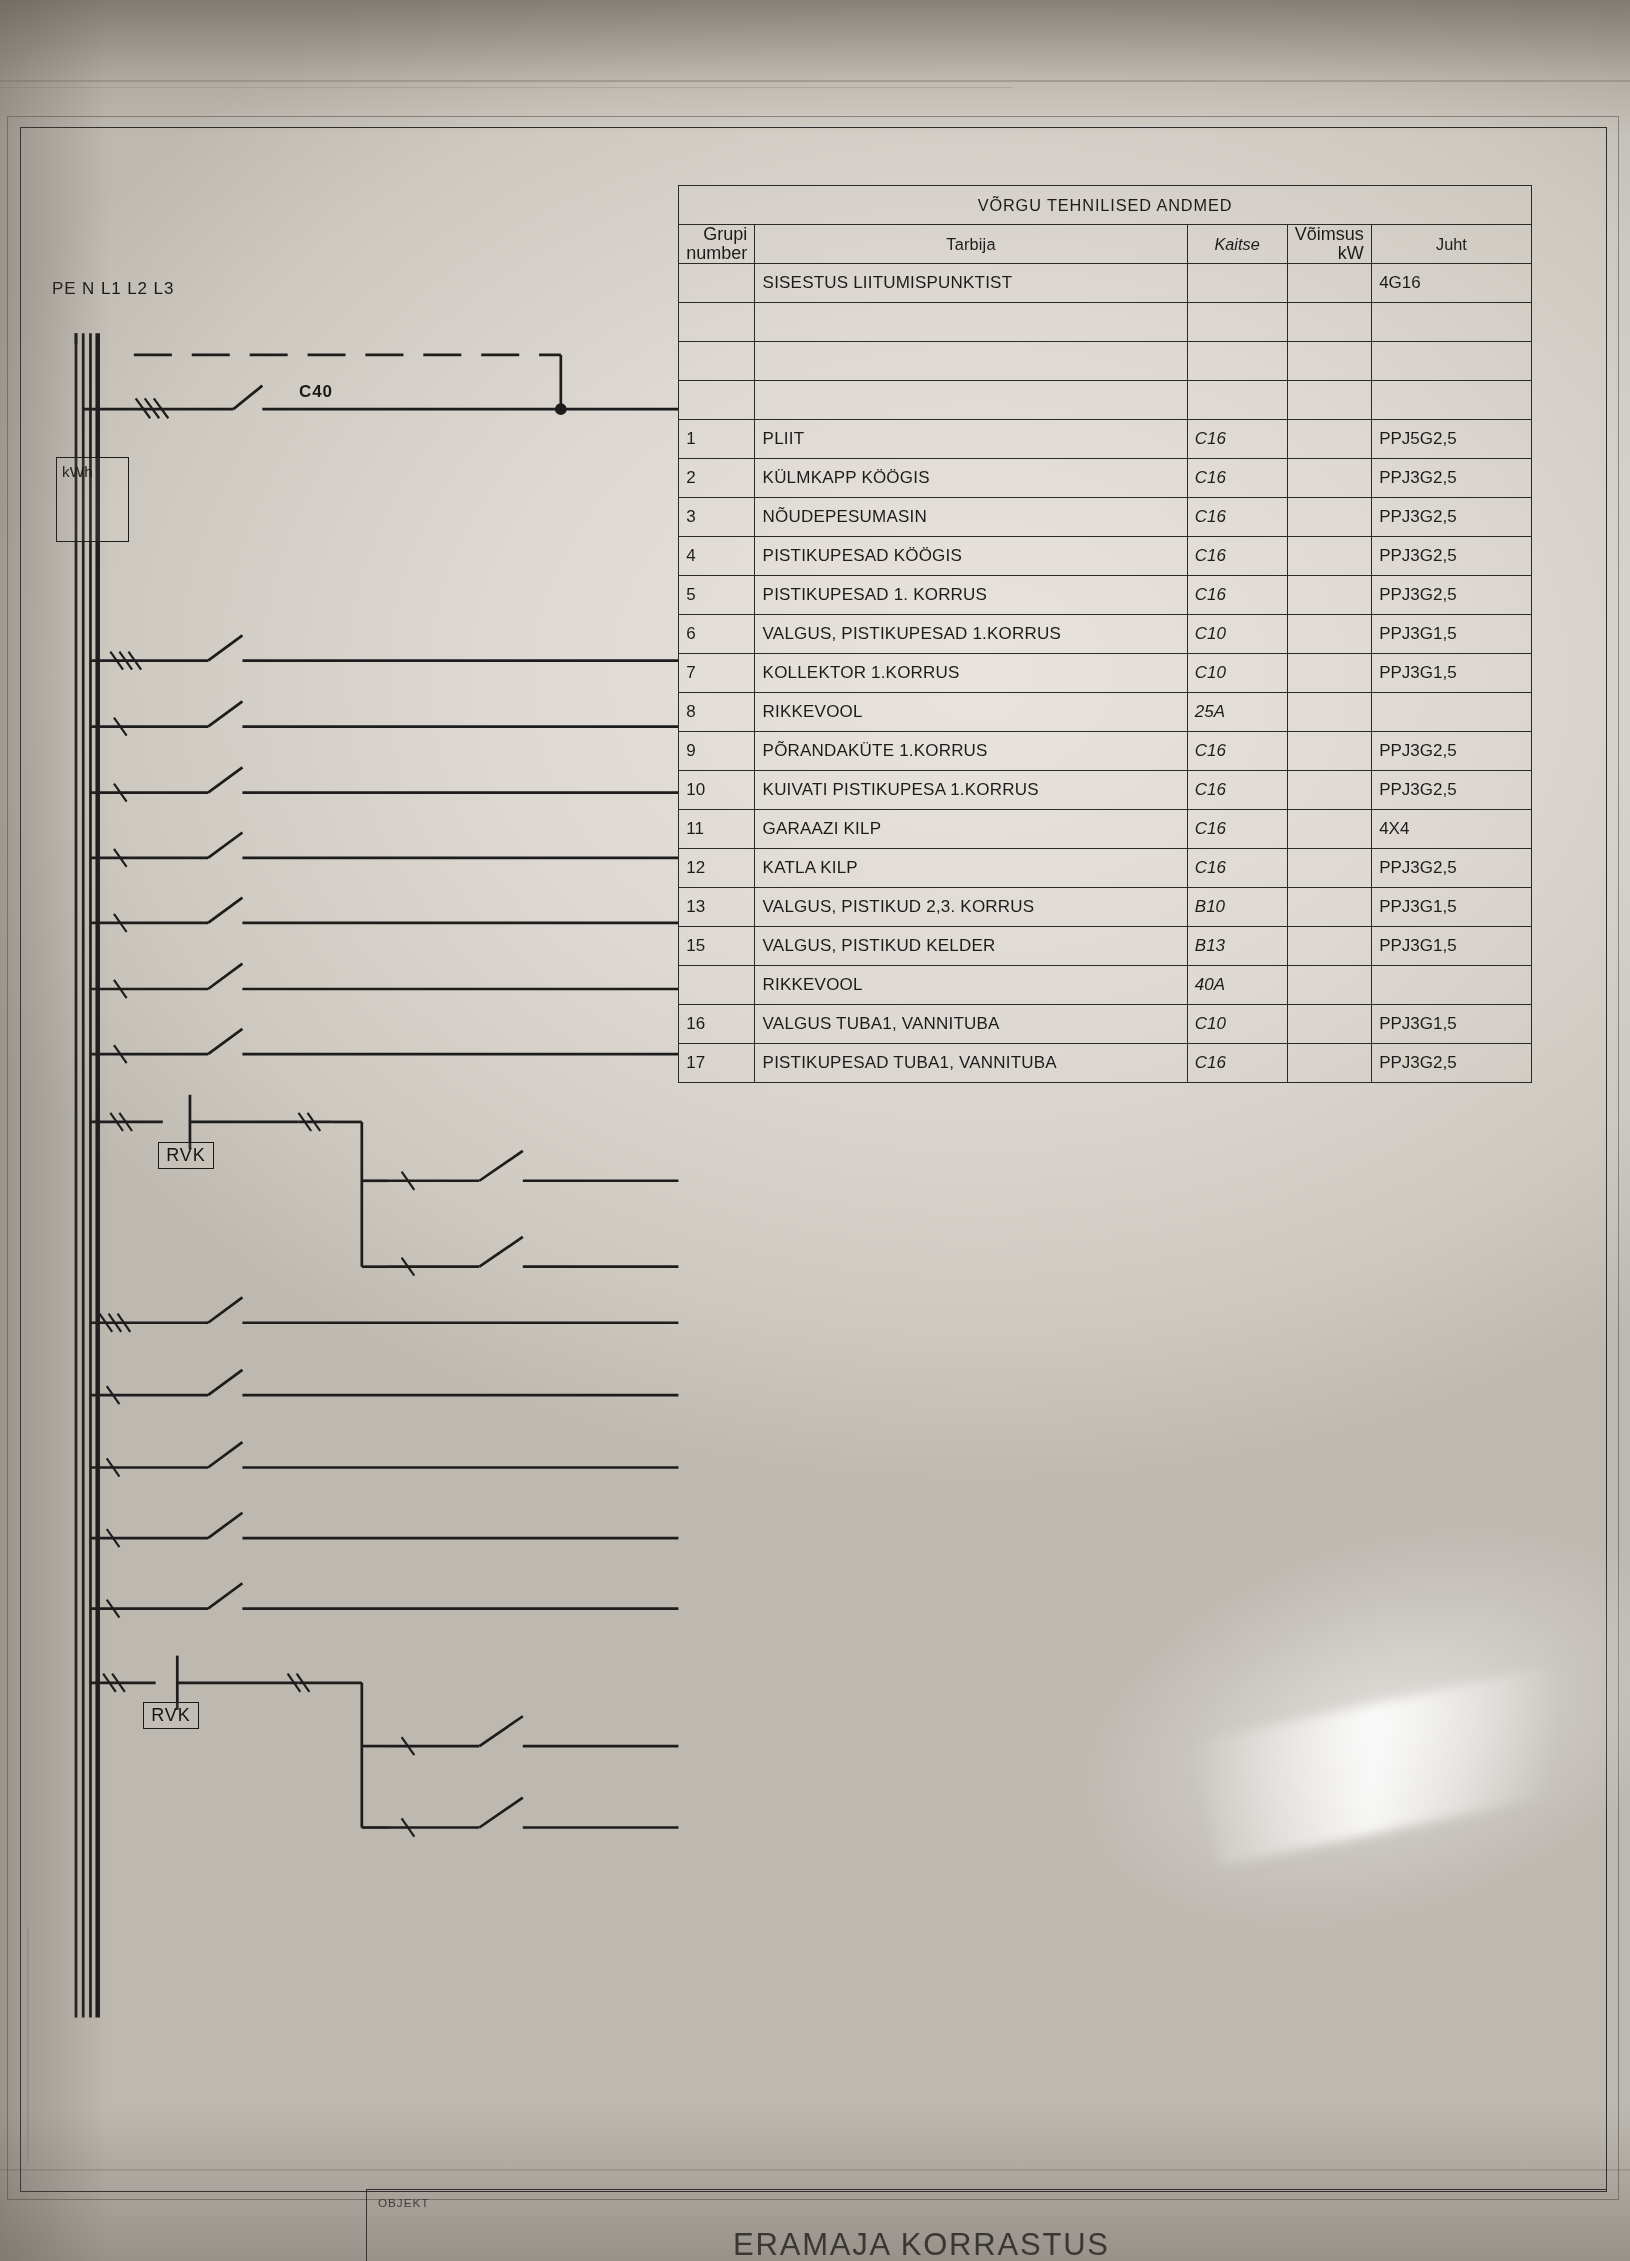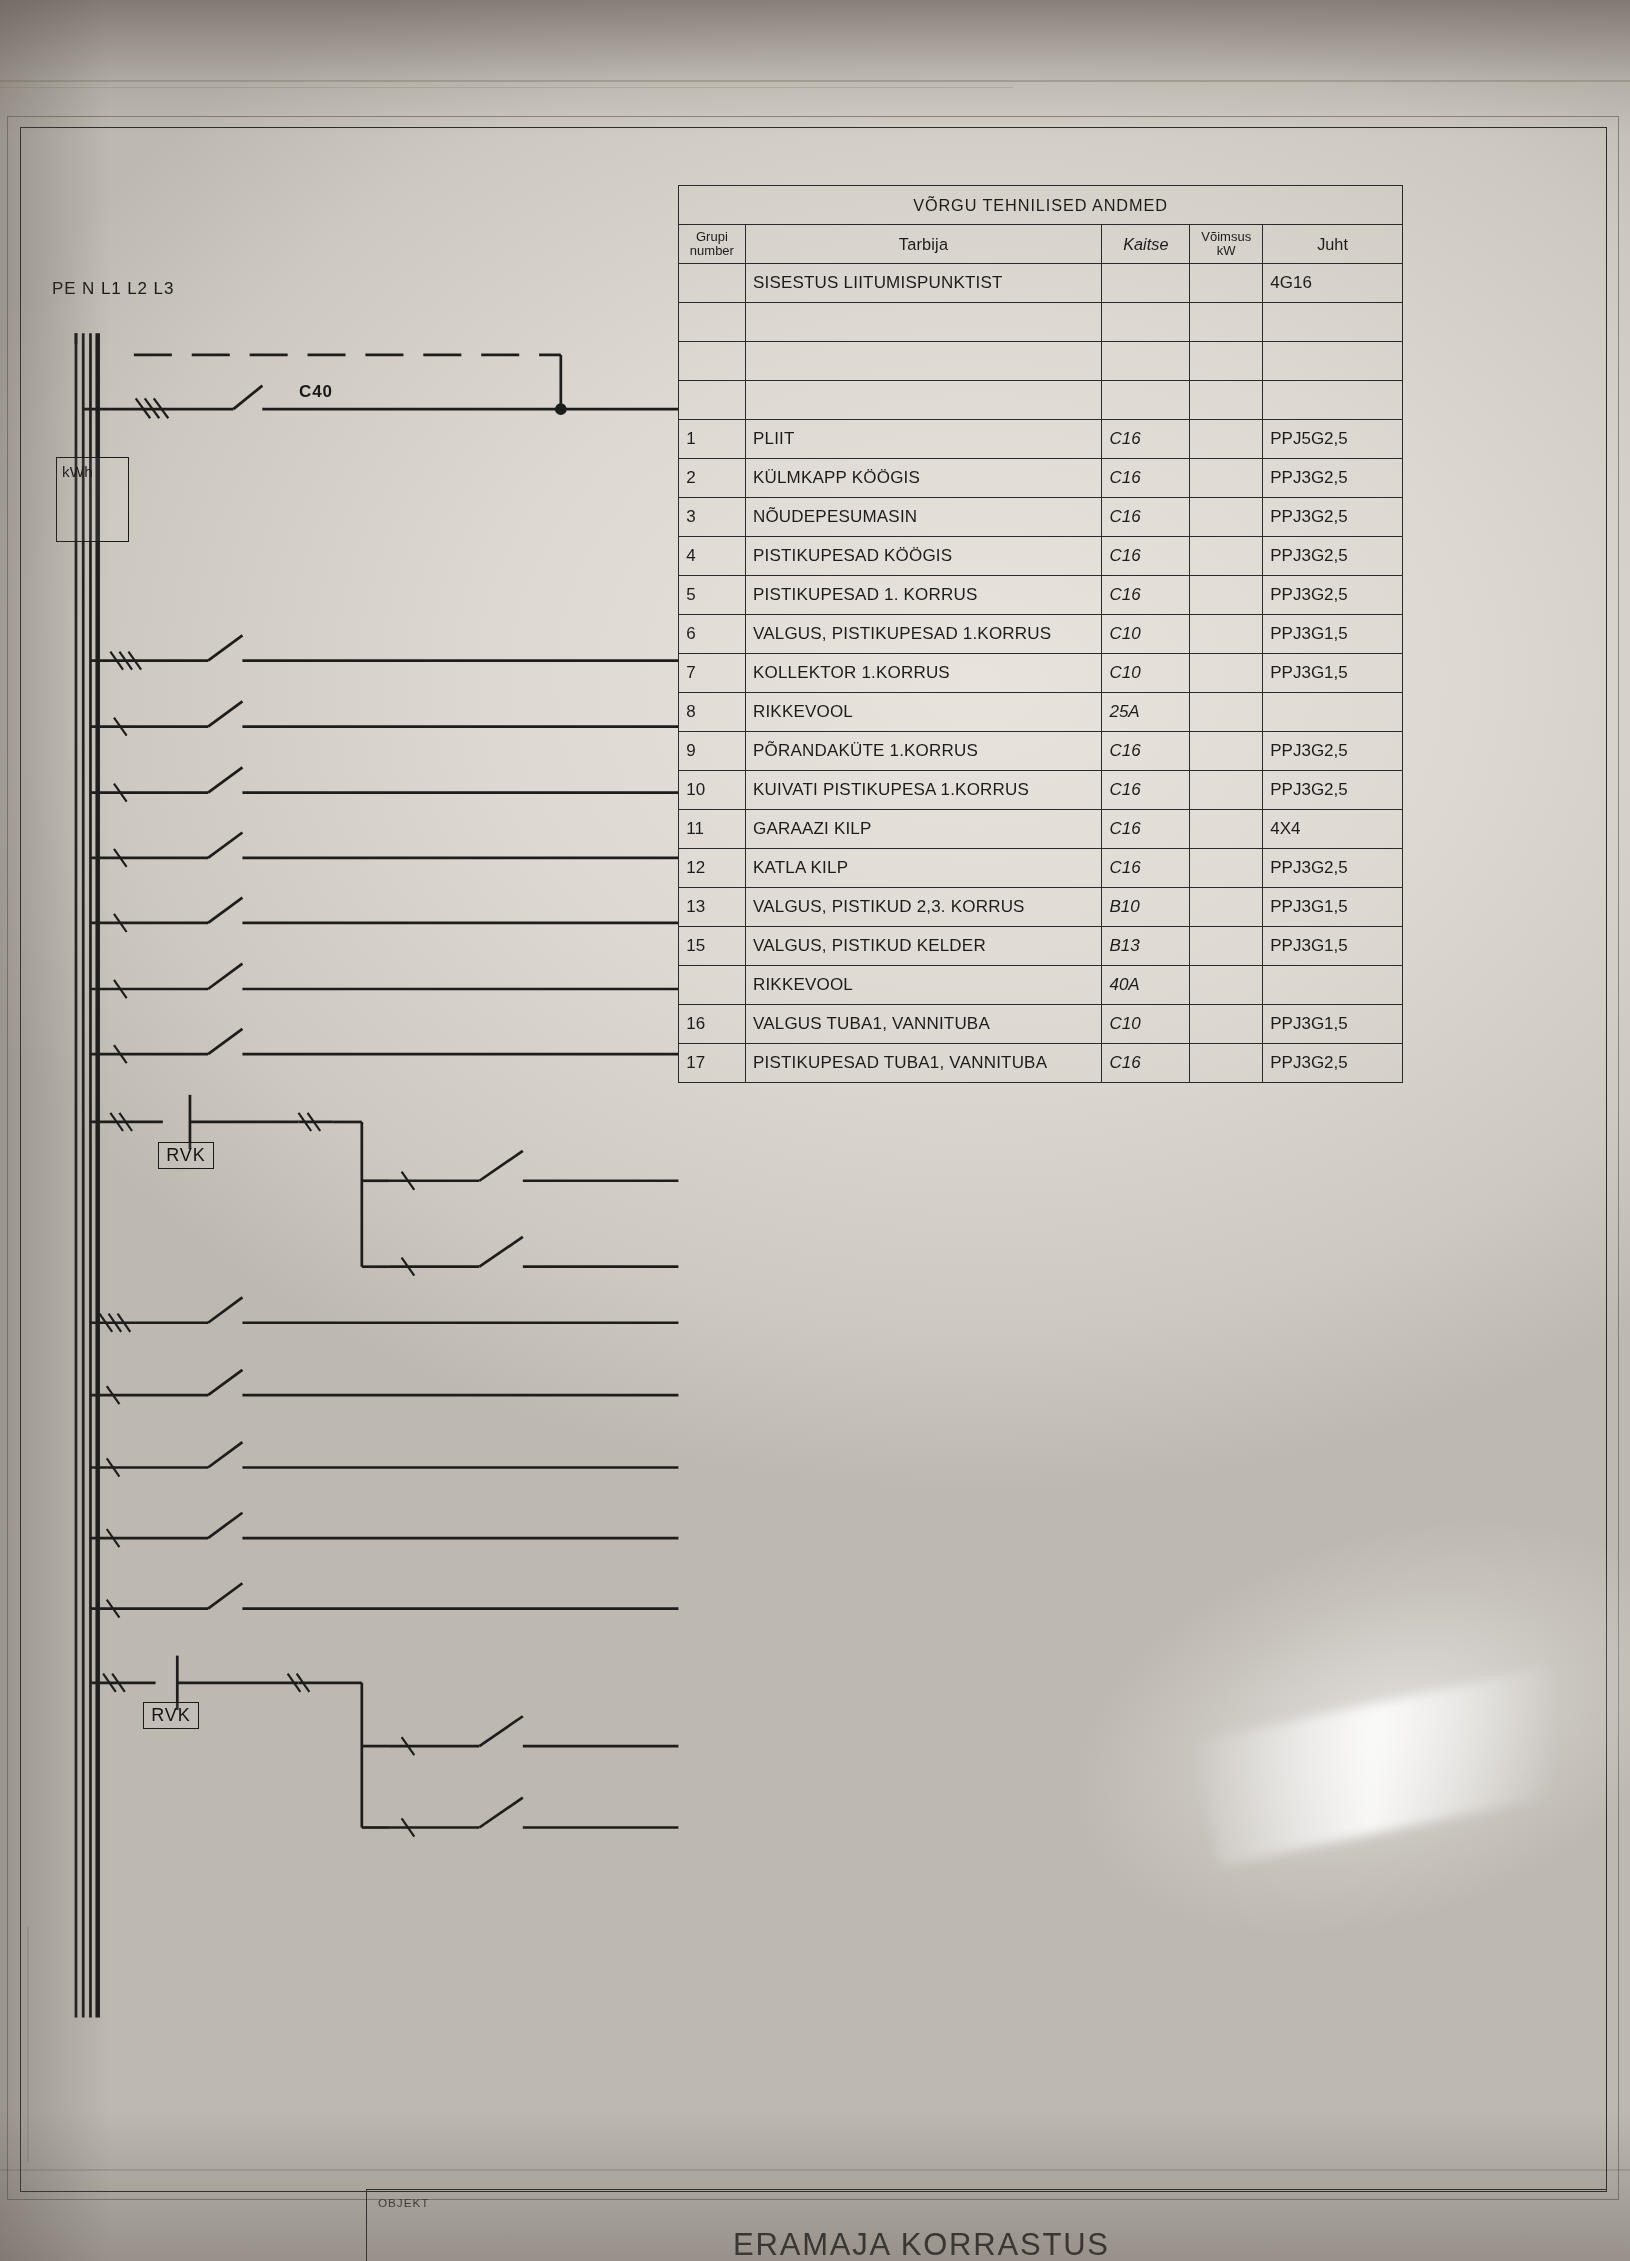--- a/index.html
+++ b/index.html
@@ -54,40 +54,40 @@
     border:1.8px solid #2b2b2b;
   }
   #frame2{
     position:absolute;left:7.2px;top:116px;width:1610px;height:2082px;
     border:0.9px solid #555;
     opacity:.6;
   }
   svg.draw{position:absolute;left:0;top:0;width:1630px;height:2262px;pointer-events:none;}
   
   #table{
-    position:absolute;left:678px;top:185px;width:725px;
+    position:absolute;left:678px;top:185px;width:854px;
     border-collapse:collapse;
     color:#1c1c1c;
   }
   #table td,#table th{
     border:1.4px solid #2a2a2a;
     font-size:17px;
     font-weight:400;
     padding:0 7.2px;
     height:38px;
     background:transparent;
   }
   #table th{font-size:16.3px;font-weight:400;}
   .c-num{width:56px;text-align:left;padding-left:12.7px;}
   .c-cons{width:452px;text-align:left;padding-left:12.7px;letter-spacing:0.2px;}
   .c-prot{width:90px;text-align:left;padding-left:14.5px;font-style:italic;}
   .c-pow{width:62px;}
   .c-cond{width:154px;text-align:left;padding-left:20px;margin-left:7px;}
   .hdr-title{text-align:center;font-size:17px;letter-spacing:0.9px;height:33px;}
-  .sub{font-size:13px;line-height:1.05;text-align:center;}
+  .sub{font-size:18px;line-height:1.05;text-align:right;}
   .empty td{height:40px;}
   
   .lbl{position:absolute;color:#1a1a1a;font-size:17px;letter-spacing:0.9px;}
   .boxlbl{
     position:absolute;border:1.6px solid #1a1a1a;padding:1.8px 7.2px;
     font-size:18px;letter-spacing:0.9px;color:#141414;background:rgba(255,255,255,0.08);
   }
   #kwh{
     position:absolute;left:56px;top:457px;width:71px;height:83px;
     border:1.8px solid #1a1a1a;background:rgba(255,255,255,0.06);

